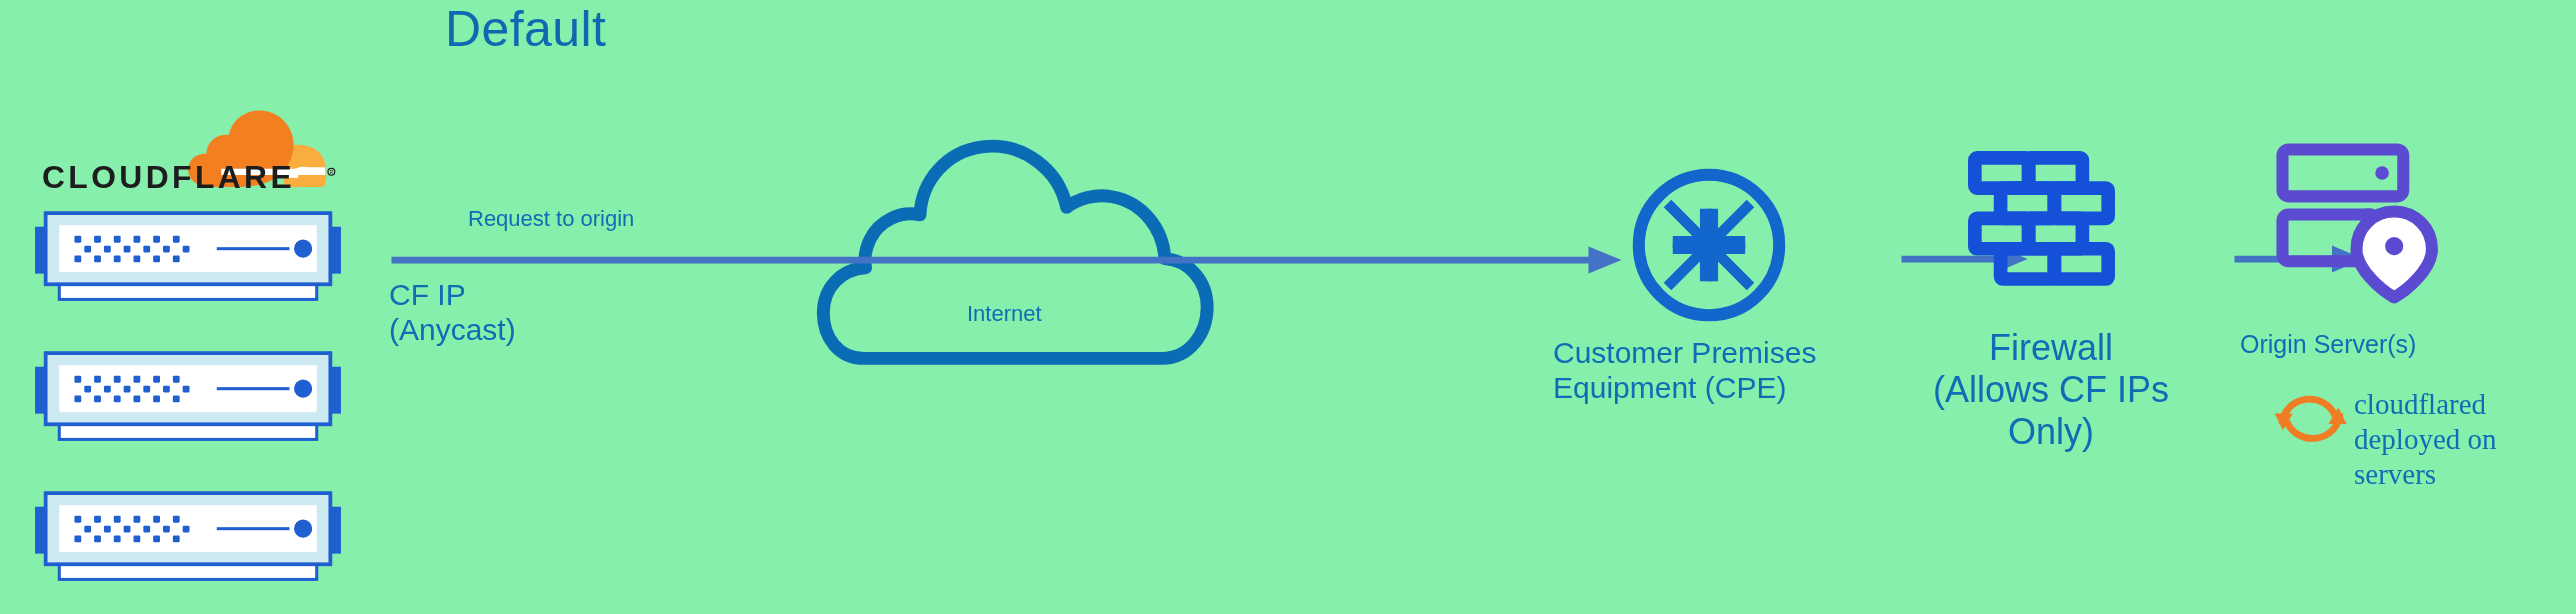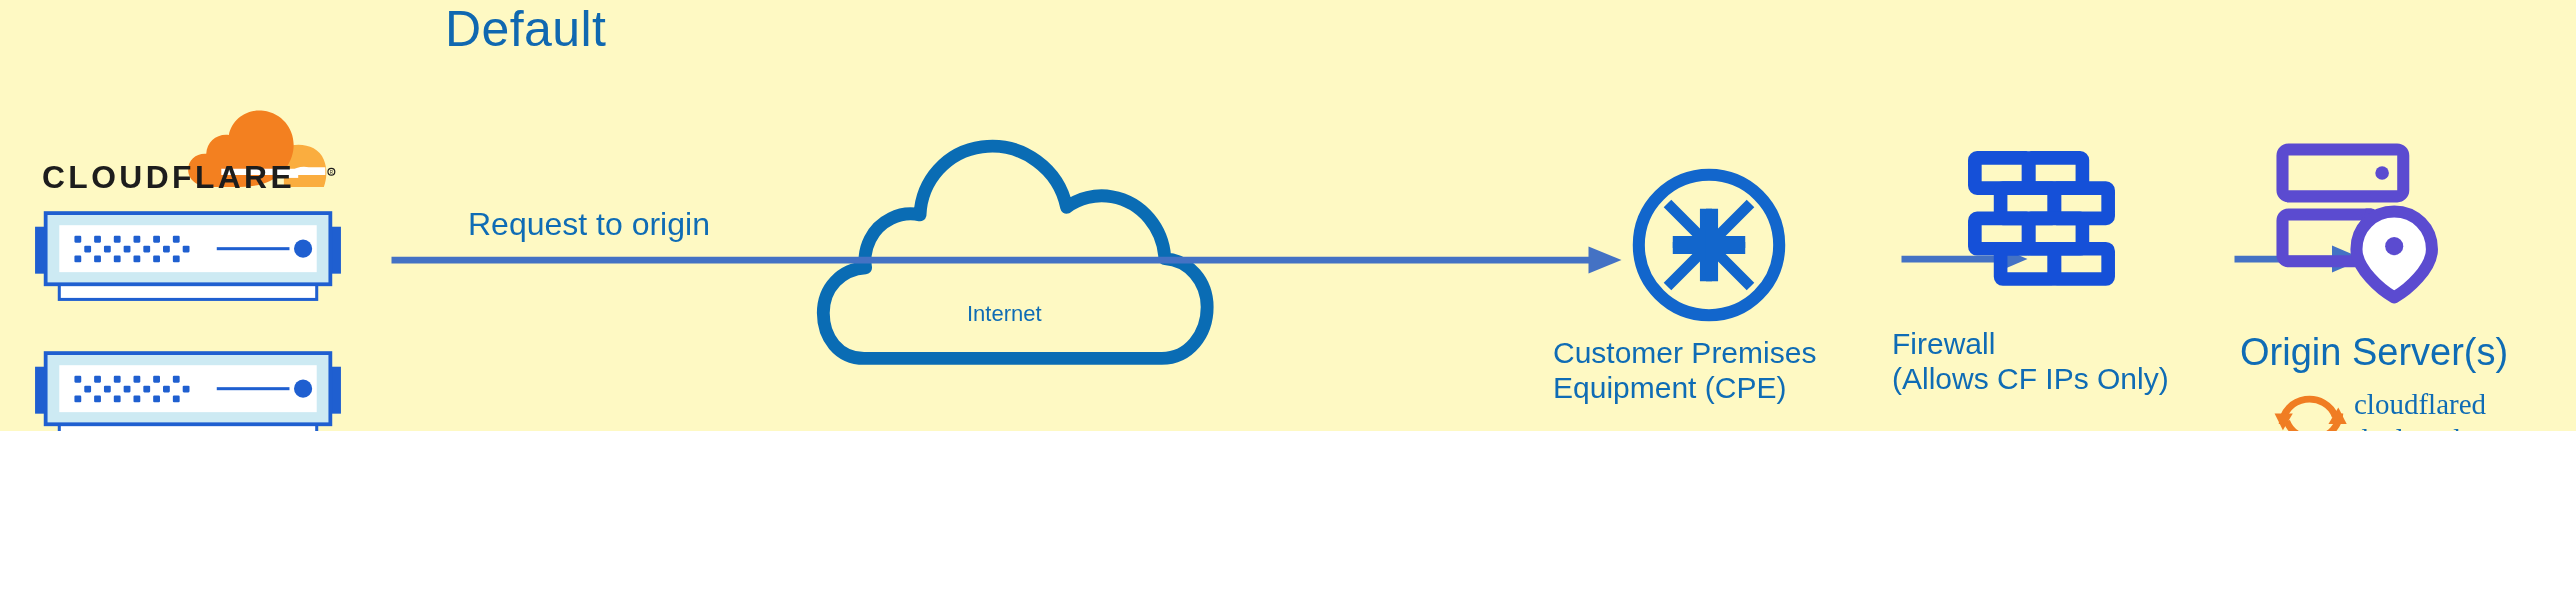--- a/index.html
+++ b/index.html
@@ -8,22 +8,22 @@
     padding: 0;
     background: #ffffff;
   }
   body {
     font-family: "Liberation Sans", sans-serif;
     -webkit-font-smoothing: antialiased;
   }
   #stage {
     position: relative;
     width: 2576px;
-    height: 431px;
-    background: #fef9c3;
+    height: 614px;
+    background: #86efac;
     overflow: hidden;
   }
   .abs { position: absolute; }
 
   
   #diagram-title {
     left: 445px;
     top: 1.5px;
     font-size: 50px;
     line-height: 1.1;
@@ -59,49 +59,49 @@
   
   .blue-label {
     color: #0f6cb5;
     font-size: 29px;
     line-height: 1.16;
     white-space: pre-line;
   }
   #label-request-to-origin {
     left: 468px;
     top: 206px;
-    font-size: 32px;
+    font-size: 22px;
   }
   #label-cf-ip {
     left: 389px;
     top: 278px;
     font-size: 30px;
   }
   #label-internet {
     left: 967px;
     top: 301px;
     font-size: 22px;
   }
   #label-cpe {
     left: 1553px;
     top: 336px;
     font-size: 30px;
     width: 318px;
   }
   #label-firewall {
     left: 1892px;
     top: 327px;
-    font-size: 30px;
-    text-align: left;
+    font-size: 36px;
+    text-align: center;
     width: 318px;
   }
   #label-origin {
     left: 2240px;
     top: 330px;
-    font-size: 38px;
+    font-size: 25px;
     width: 318px;
   }
   #label-cloudflared {
     left: 2354px;
     top: 387px;
     font-size: 29px;
     line-height: 1.2;
     width: 219px;
     font-family: Liberation Serif, serif;
   }
@@ -323,20 +323,22 @@
 
   <div class="abs" id="arrow-request-to-origin">
     <svg viewBox="0 0 1640 48" width="1241" height="36">
       <line x1="0" y1="24" x2="1598" y2="24" stroke="#4472c4" stroke-width="9"></line>
       <polygon points="1596,6 1640,24 1596,42" fill="#4472c4"></polygon>
     </svg>
   </div>
 
   <div class="abs blue-label" id="label-request-to-origin">Request to origin</div>
 
+  <div class="abs blue-label" id="label-cf-ip">CF IP
+(Anycast)</div>
 
   <div class="abs blue-label" id="label-internet">Internet</div>
 
   <div class="abs" id="cpe-icon">
     <svg viewBox="0 0 212 212" width="160" height="160">
       <circle cx="106" cy="106" r="93" fill="none" stroke="#1266cc" stroke-width="16"></circle>
       <g fill="#1266cc">
 
         <path d="M56 46 L94 84 L94 58 L110 58 L110 110 L58 110 L58 94 L84 94 L46 56 Z"></path>
 

